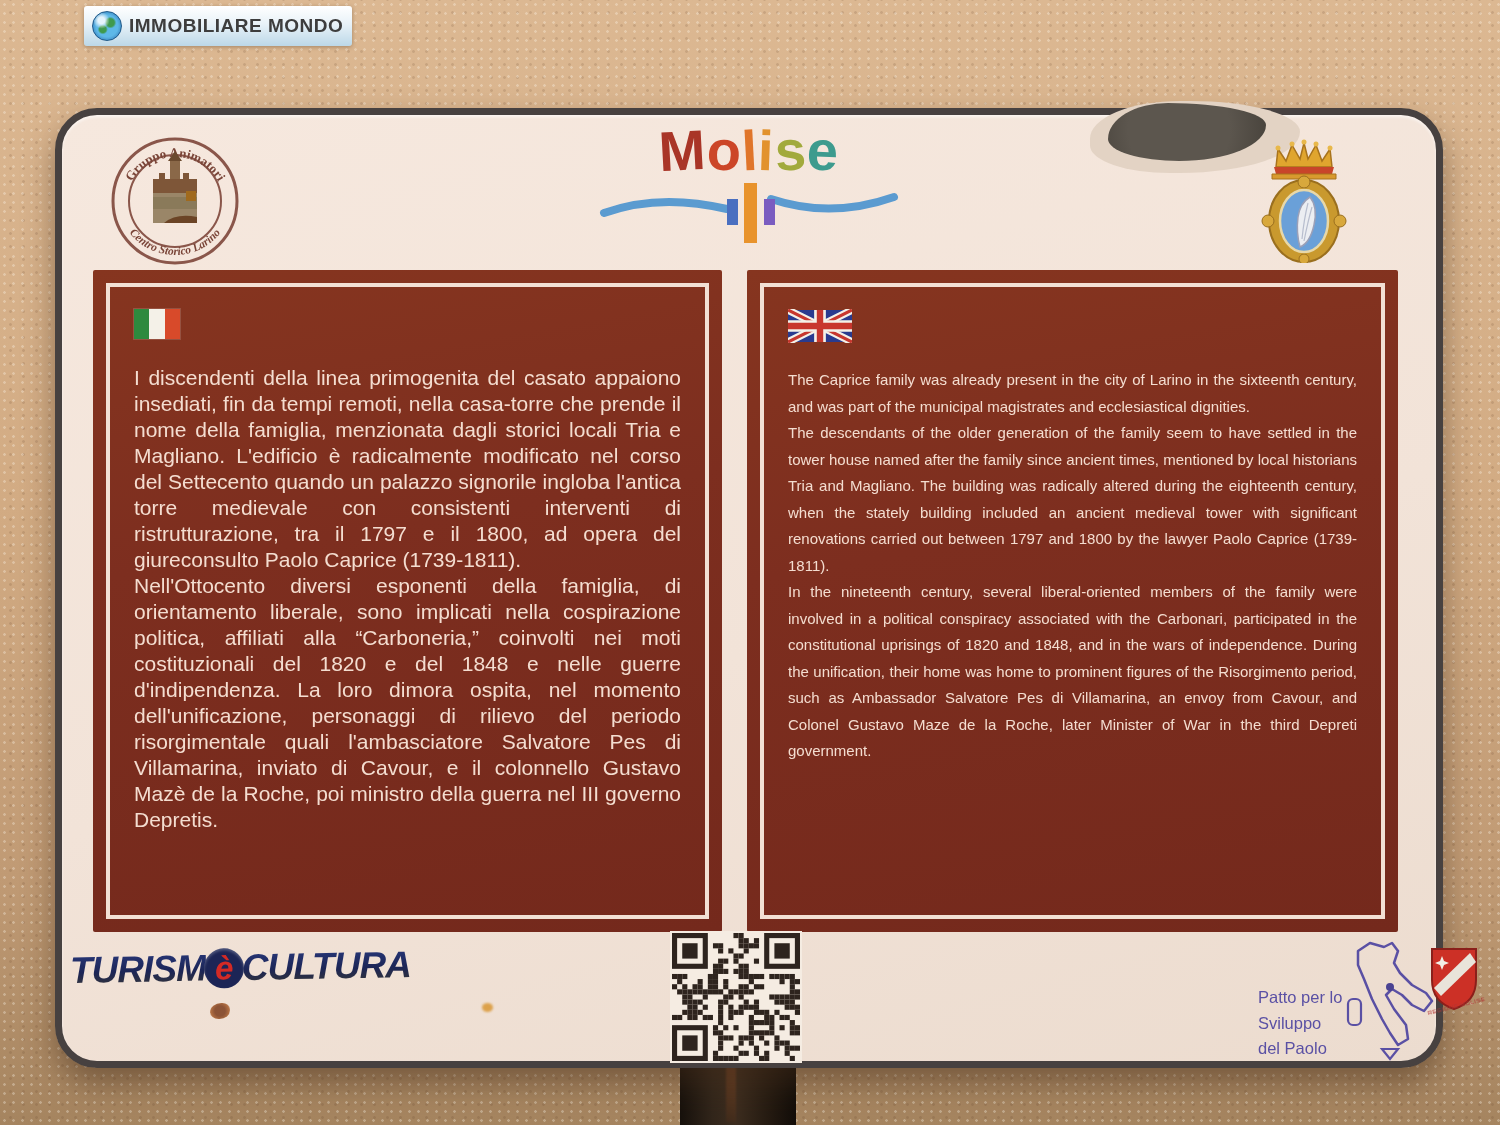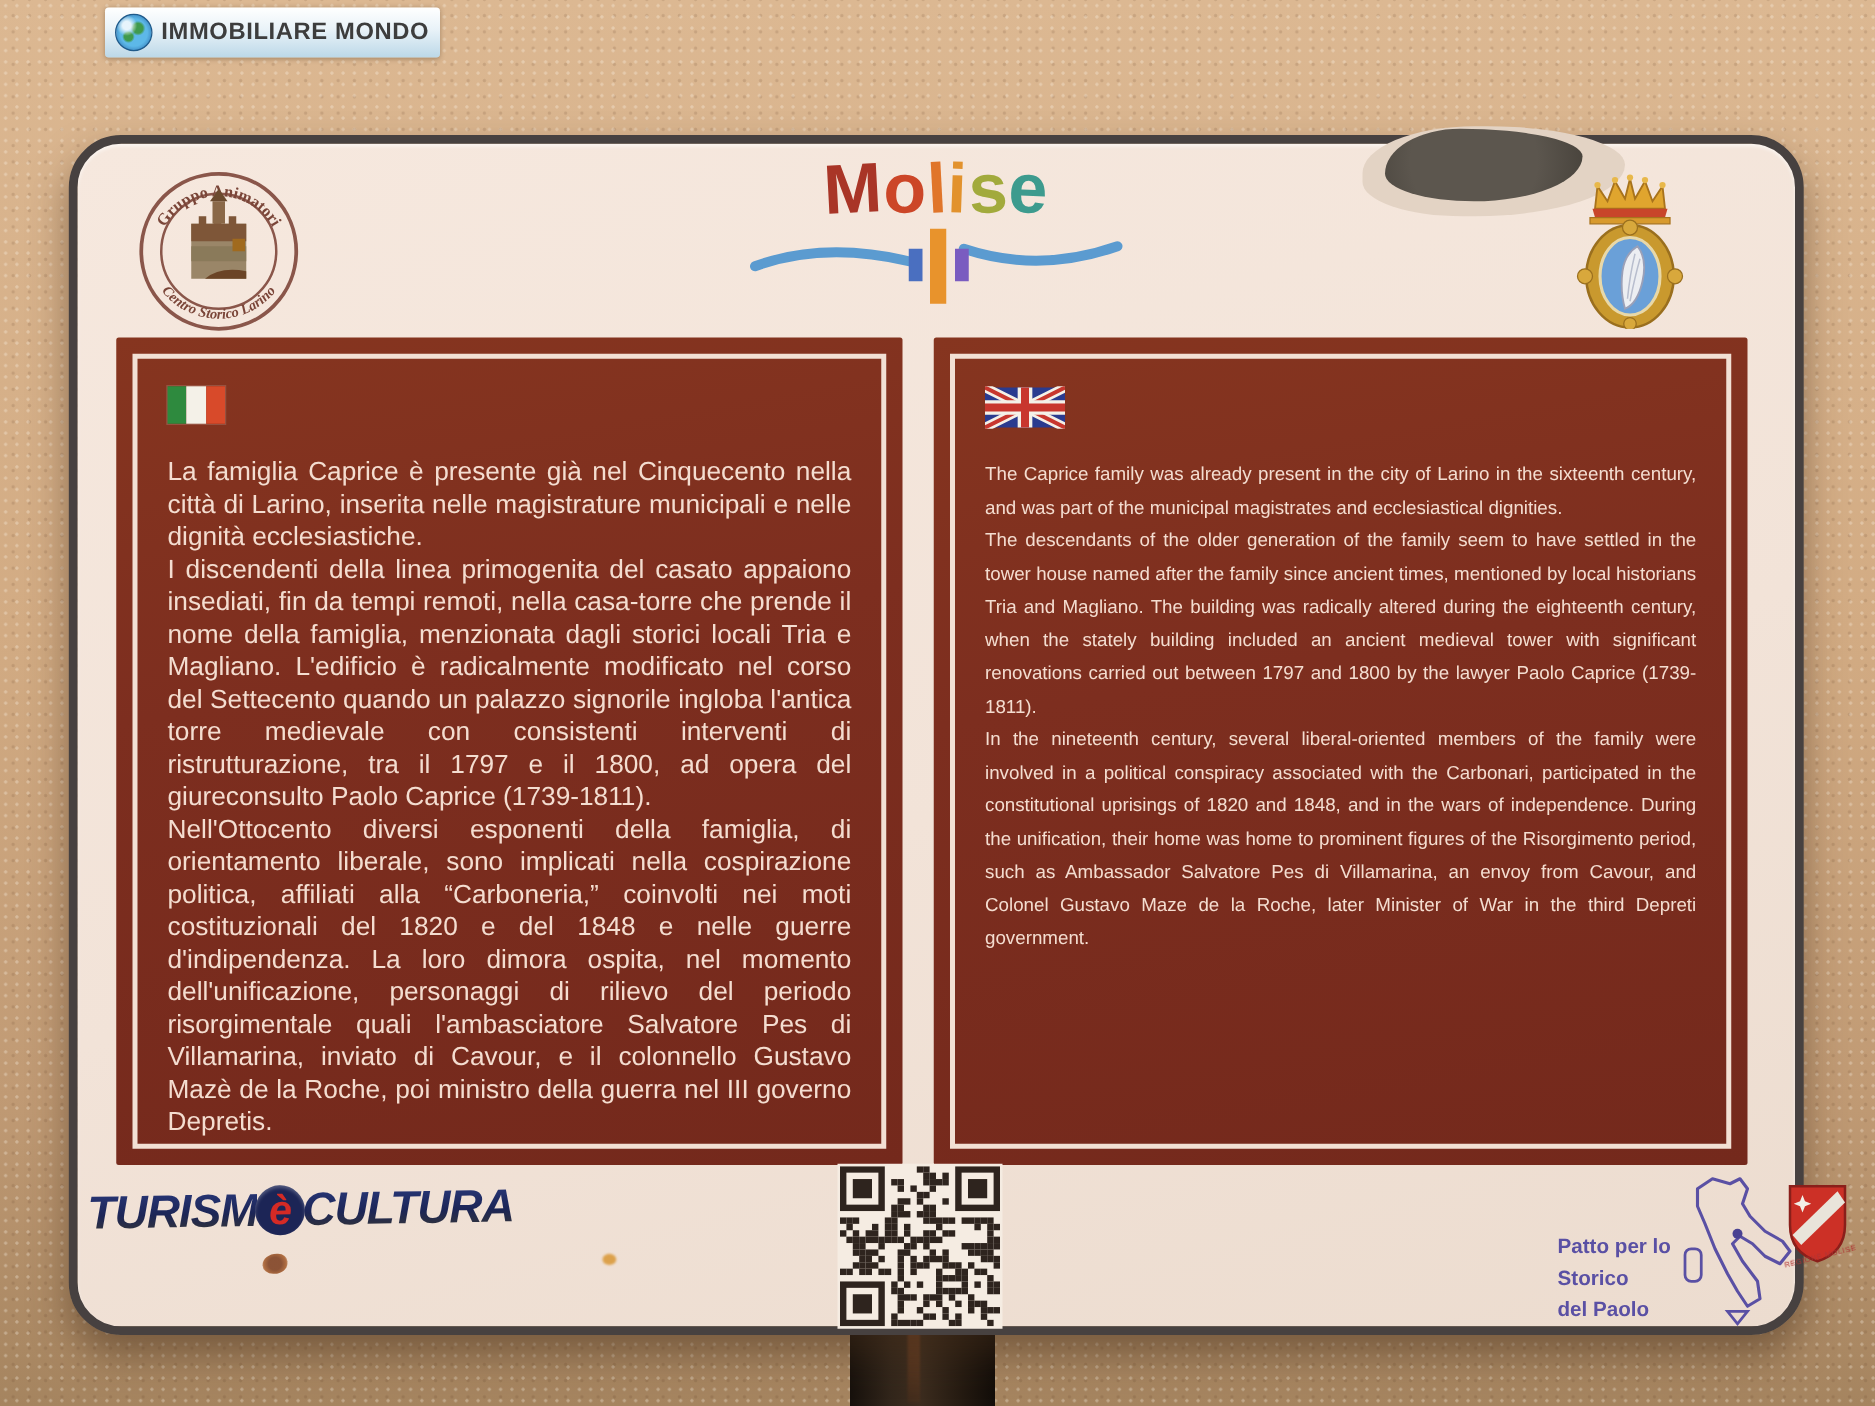--- a/index.html
+++ b/index.html
@@ -97,21 +97,21 @@
     -webkit-background-clip:text;background-clip:text;color:transparent;
   }
   .turismo .accent{
     display:inline-flex;align-items:center;justify-content:center;
     width:40px;height:40px;border-radius:50%;background:#1c2556;color:#d42a25;
     font-size:33px;font-style:italic;margin:0 -2px;box-shadow:inset 0 2px 3px rgba(255,255,255,.25);
   }
   .qr{position:absolute;left:610px;top:818px;width:128px;height:128px;background:#f5ece2;
       box-shadow:0 0 0 2px #f5ece2;}
   .patto{position:absolute;left:1180px;top:822px;width:238px;height:130px;}
-  .patto-text{position:absolute;left:4px;top:48px;color:#5a50a4;font-size:16.5px;line-height:1.55;font-weight:bold;}
+  .patto-text{position:absolute;left:16px;top:48px;color:#5a50a4;font-size:16.5px;line-height:1.55;}
   .patto-map{position:absolute;left:78px;top:0px;width:118px;height:130px;}
   .patto-shield{position:absolute;right:0;top:6px;width:52px;height:72px;}
   .shield-caption{position:absolute;right:-6px;top:66px;font-size:6px;color:#b03434;
       transform:rotate(-14deg);letter-spacing:.5px;filter:blur(.4px);}
 
   
   .stain-rust{position:absolute;left:148px;top:888px;width:20px;height:16px;border-radius:60% 40% 55% 45%;
       background:radial-gradient(circle,#7a3a1a 0 40%,#a55a28 70%,transparent 100%);opacity:.85;}
   .stain-dot{position:absolute;left:420px;top:888px;width:11px;height:9px;border-radius:50%;
       background:#d8922a;filter:blur(1px);opacity:.8;}
@@ -199,21 +199,20 @@
     </svg>
 
     <div class="panel panel-it">
       <div class="panel-inner">
         <div class="flag-it">
           <div style="background:#2e8a3e"></div>
             <div style="background:#f4f1e8"></div>
             <div style="background:#d84a2a"></div>
         </div>
         <div class="panel-text">
-          <p>La famiglia Caprice è presente già nel Cinquecento nella città di Larino, inserita nelle magistrature municipali e nelle dignità ecclesiastiche.</p>
           <p>I discendenti della linea primogenita del casato appaiono insediati, fin da tempi remoti, nella casa-torre che prende il nome della famiglia, menzionata dagli storici locali Tria e Magliano. L'edificio è radicalmente modificato nel corso del Settecento quando un palazzo signorile ingloba l'antica torre medievale con consistenti interventi di ristrutturazione, tra il 1797 e il 1800, ad opera del giureconsulto Paolo Caprice (1739-1811).</p>
           <p>Nell'Ottocento diversi esponenti della famiglia, di orientamento liberale, sono implicati nella cospirazione politica, affiliati alla “Carboneria,” coinvolti nei moti costituzionali del 1820 e del 1848 e nelle guerre d'indipendenza. La loro dimora ospita, nel momento dell'unificazione, personaggi di rilievo del periodo risorgimentale quali l'ambasciatore Salvatore Pes di Villamarina, inviato di Cavour, e il colonnello Gustavo Mazè de la Roche, poi ministro della guerra nel III governo Depretis.</p>
         </div>
       </div>
     </div>
 
     <div class="panel panel-en">
       <div class="panel-inner">
         <svg class="flag-uk" viewBox="0 0 60 30">
           <rect width="60" height="30" fill="#2a3b8f"></rect>
@@ -449,21 +448,21 @@
         <rect x="95" y="5" width="25" height="25" fill="#f5ece2"></rect>
         <rect x="100" y="10" width="15" height="15" fill="#2e241e"></rect>
         <rect x="0" y="90" width="35" height="35" fill="#2e241e"></rect>
         <rect x="5" y="95" width="25" height="25" fill="#f5ece2"></rect>
         <rect x="10" y="100" width="15" height="15" fill="#2e241e"></rect>
       </svg>
 
     <div class="patto">
       <div class="patto-text">
         <div>Patto per lo</div>
-        <div>Storico</div>
+        <div>Sviluppo</div>
         <div>del Paolo</div>
       </div>
       <svg class="patto-map" viewBox="0 0 118 130">
         <path d="M38,14 L50,6 L64,10 L72,6 L78,14 L74,26 L80,36 L92,48 L106,56 L112,64 L104,74 L92,68 L82,58 L72,52 L66,58 L74,72 L86,88 L88,102 L78,108 L70,96 L62,82 L52,62 L44,42 L38,28 Z" fill="none" stroke="#5a50a4" stroke-width="2.5" stroke-linejoin="round"></path>
         <path d="M62,112 L78,112 L70,122 Z" fill="none" stroke="#5a50a4" stroke-width="2.2"></path>
         <rect x="28" y="62" width="13" height="26" rx="5" fill="none" stroke="#5a50a4" stroke-width="2.2"></rect>
         <circle cx="70" cy="50" r="4" fill="#4a4292"></circle>
       </svg>
       <svg class="patto-shield" viewBox="0 0 52 66">
         <path d="M4,3 H48 V34 Q48,56 26,63 Q4,56 4,34 Z" fill="#cc3026" stroke="#8a1f1a" stroke-width="2"></path>

